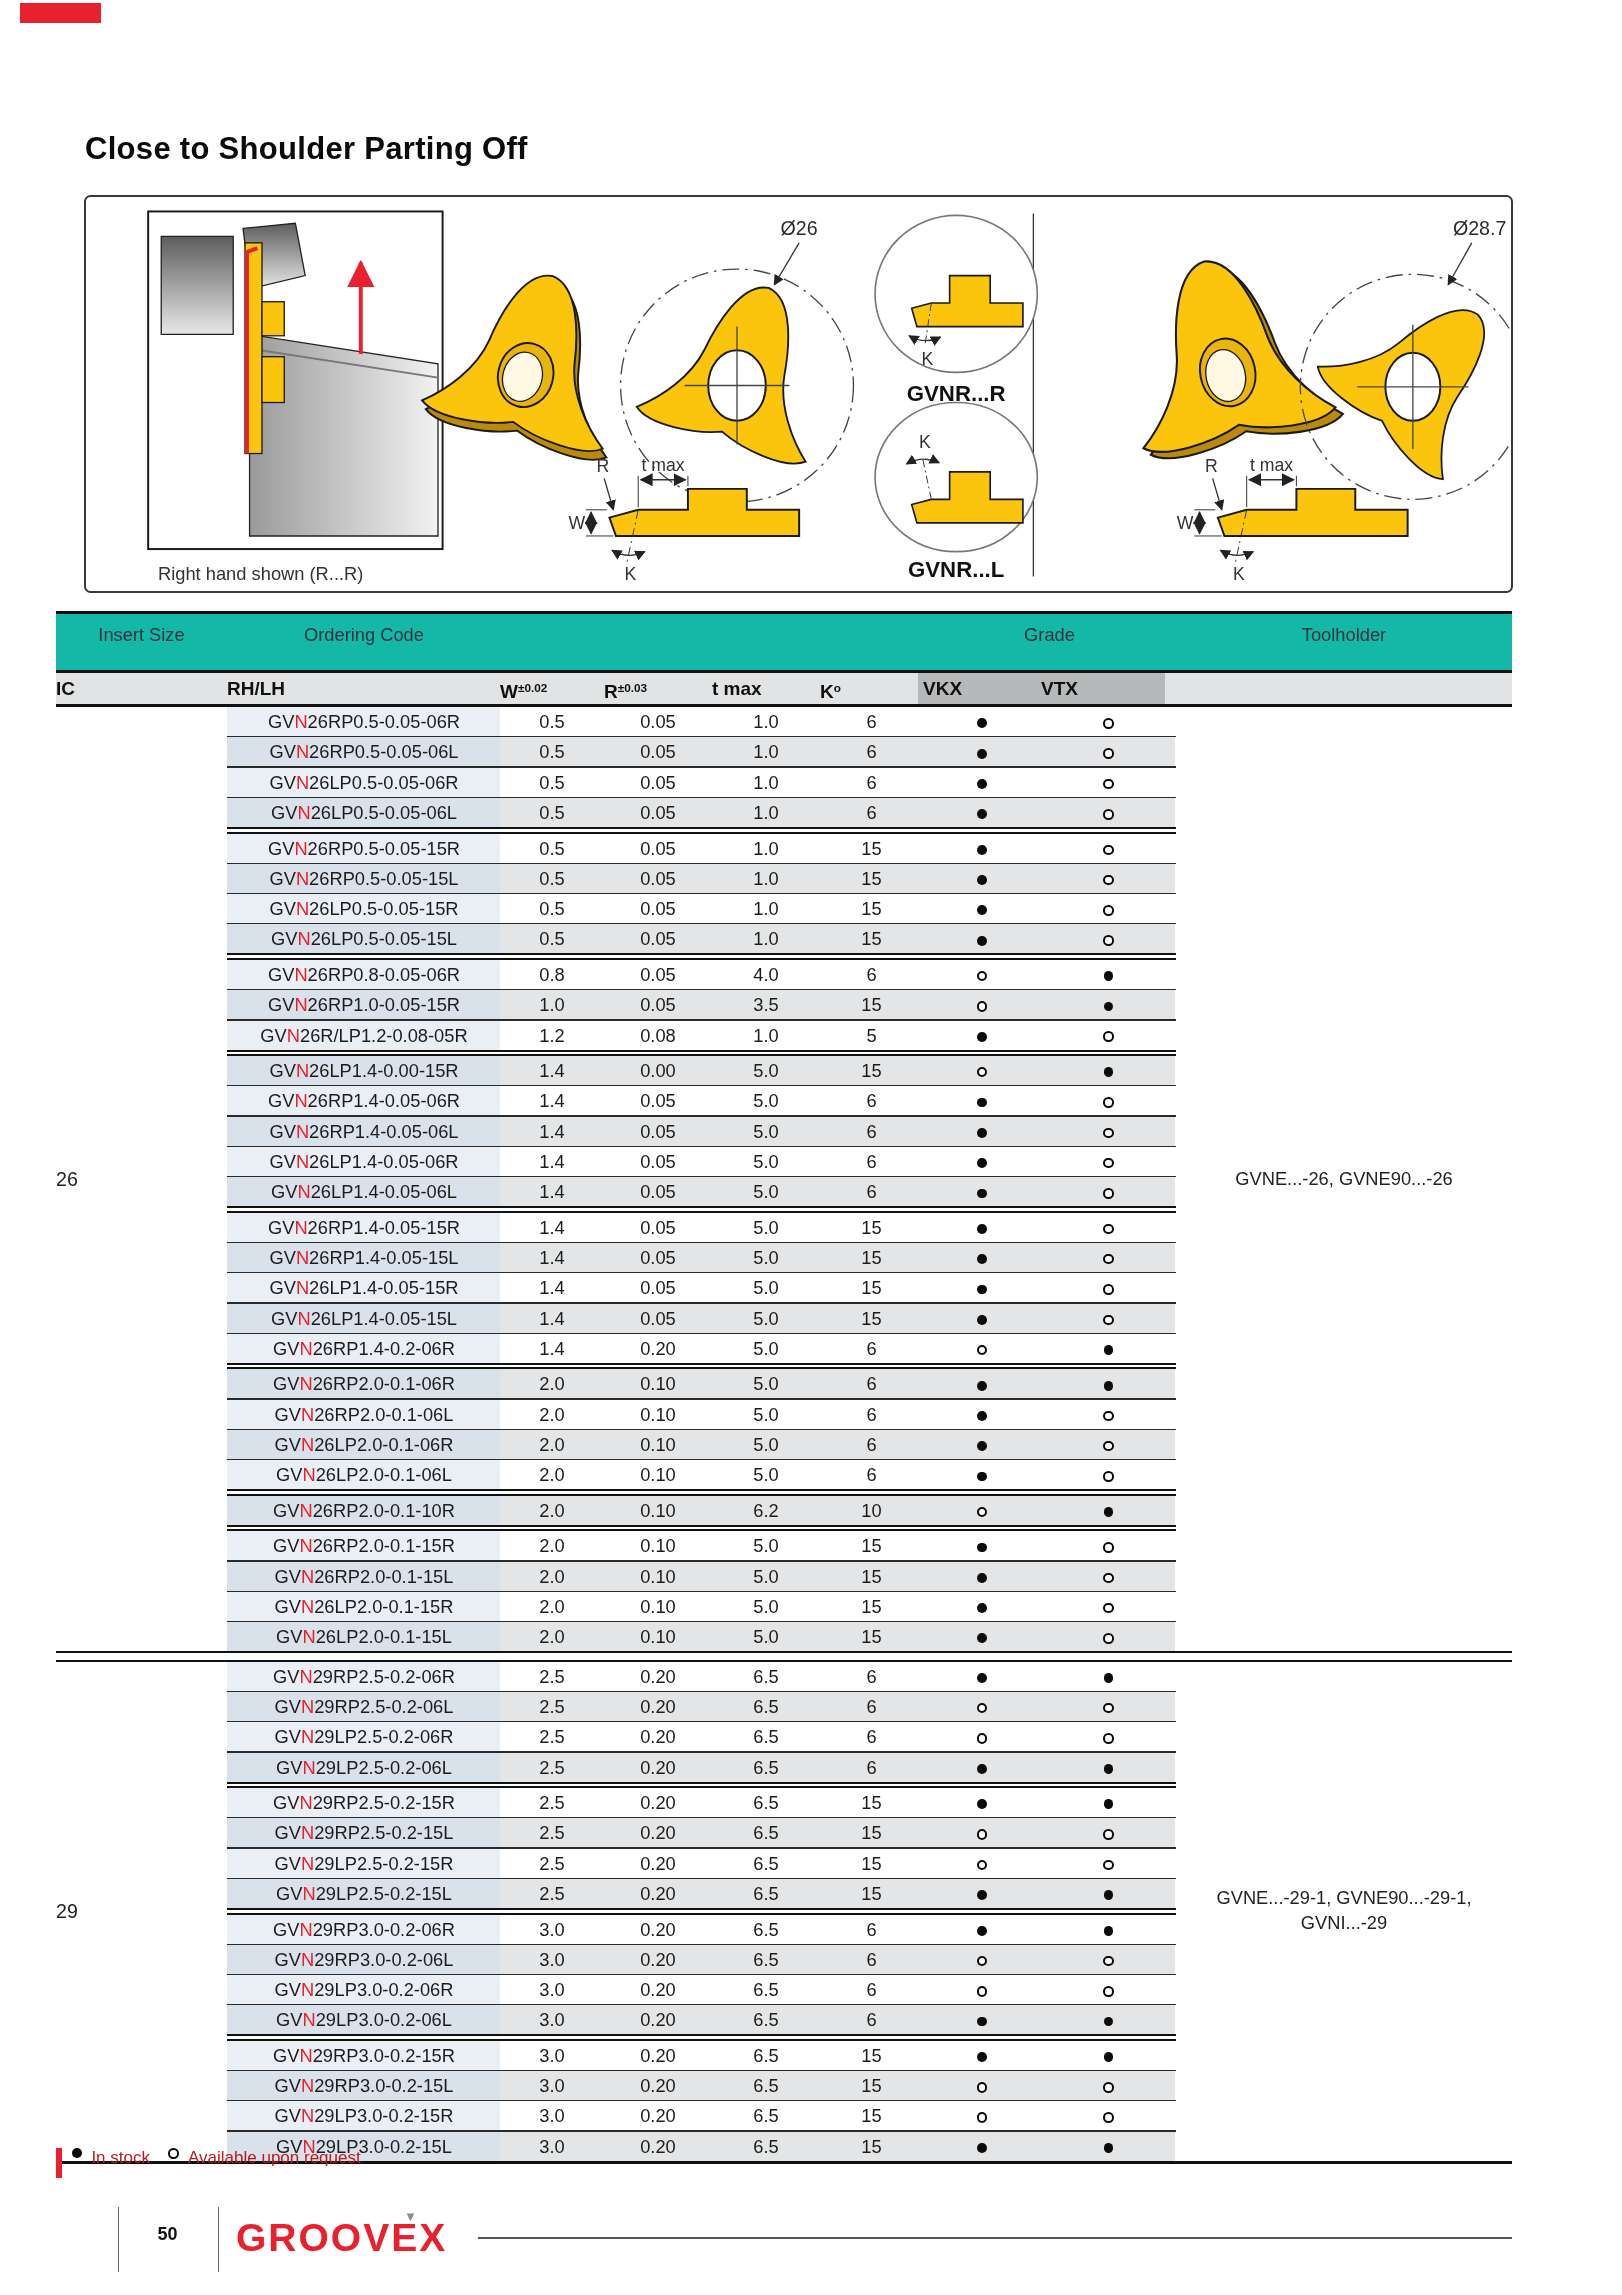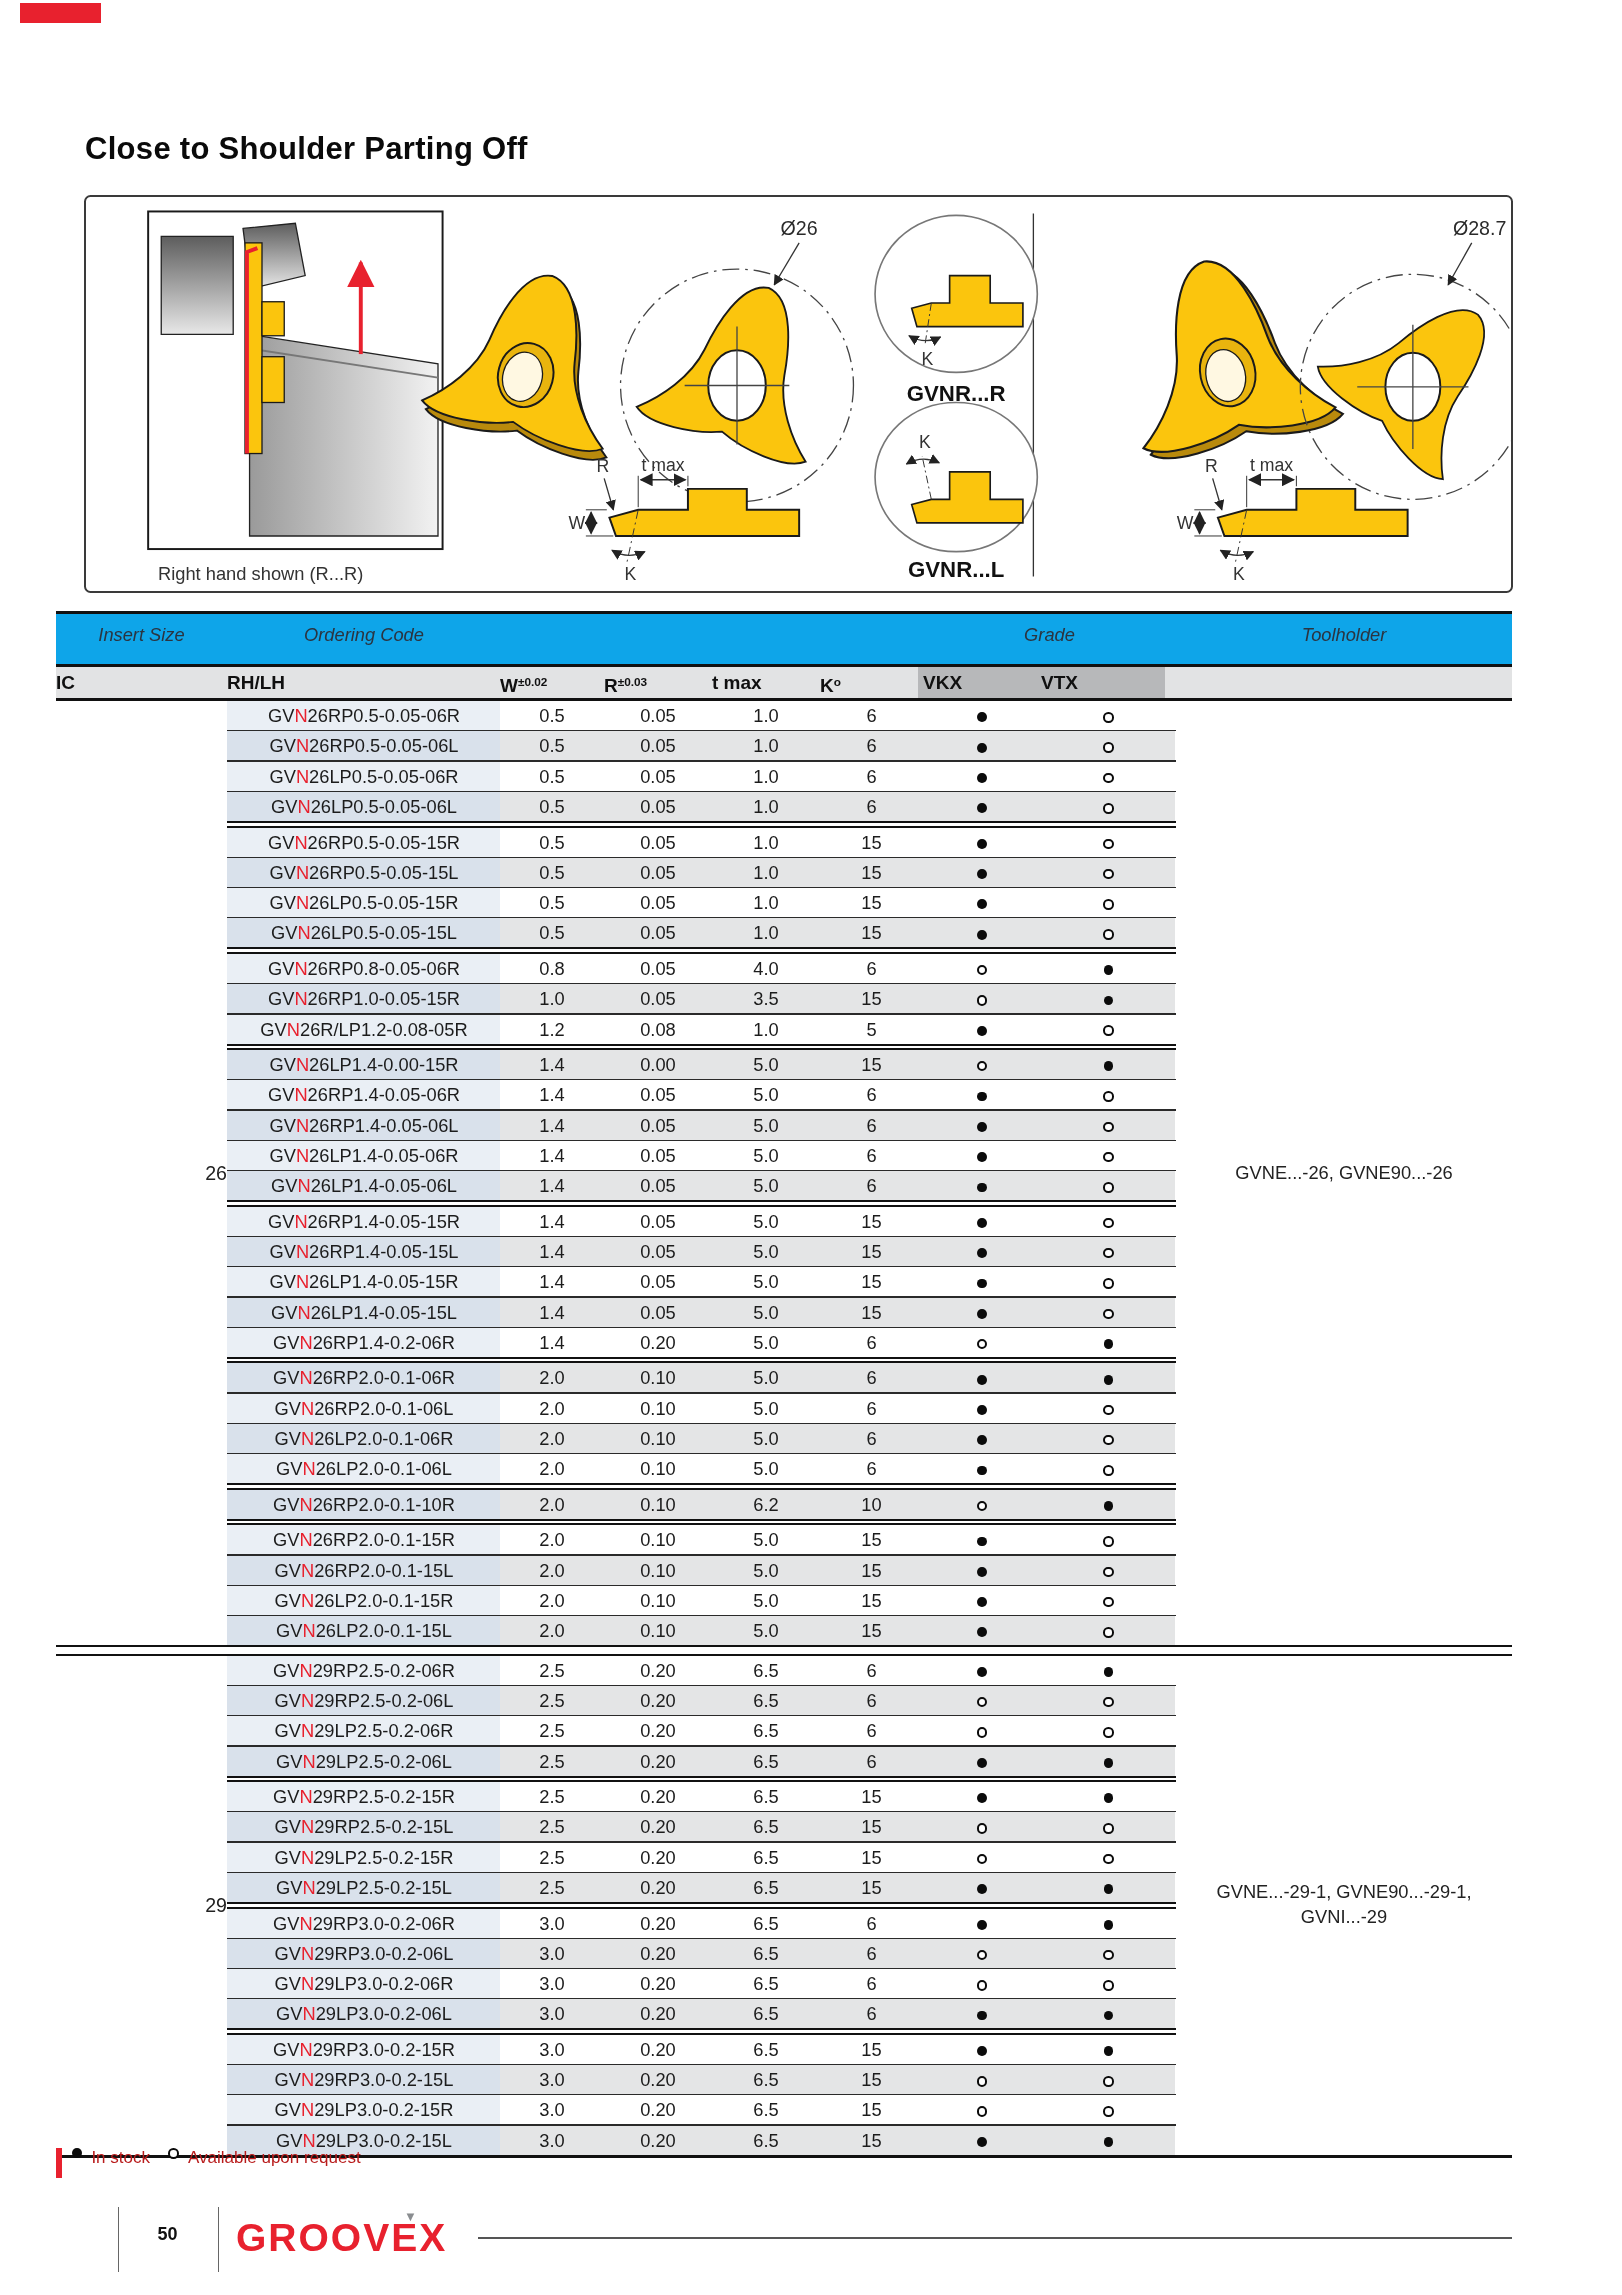--- a/index.html
+++ b/index.html
@@ -17,21 +17,21 @@
   #figure-box svg{position:absolute;left:0;top:0;}
   .fig-label{font-size:30px;fill:#2a2a2a;}
   .fig-dim{font-size:27px;fill:#333;}
   .fig-cap{font-size:28px;fill:#333;}
   .fig-name{font-size:34px;font-weight:bold;fill:#111;}
 
   
   #ins-table{left:56px;top:611px;width:1456px;}
   .bar5{height:3.3px;background:#111;}
   .bar4{height:2.6px;background:#111;}
-  #hdr1{position:relative;height:50px;background:#0ea5e9;font-style:italic;}
+  #hdr1{position:relative;height:56px;background:#14b8a6;}
   #hdr1 span{position:absolute;top:0;line-height:42px;text-align:center;font-size:18.3px;color:#2b3440;}
   #hdr2{position:relative;height:31px;background:#e2e3e4;}
   #hdr2 .hcell{position:absolute;top:0;line-height:31px;text-align:left;font-size:19px;
                font-weight:bold;color:#101010;}
   #grade-band{position:absolute;left:862px;top:0;width:247px;height:31px;background:#b7b8ba;}
   sup.tol{font-size:11.8px;vertical-align:5.9px;font-weight:bold;}
 
   .section{position:relative;}
   .t-row{position:relative;height:29px;}
   .t-row .code-bg{position:absolute;left:171px;top:0;width:274px;height:29px;}
@@ -51,21 +51,21 @@
   .red-n{color:#e8212e;}
   .dotf{display:inline-block;width:9.8px;height:9.8px;border-radius:50%;background:#0b0b0b;vertical-align:middle;}
   .doto{display:inline-block;width:6.5px;height:6.5px;border:2px solid #0b0b0b;border-radius:50%;
         background:#fff;vertical-align:middle;}
   .sep-thin{margin-left:171px;width:949px;height:1.3px;background:#2a2a2a;}
   .sep-group{margin-left:171px;width:949px;height:6.5px;box-sizing:border-box;
              border-top:2px solid #111;border-bottom:2px solid #111;background:#fff;}
   .sep-section{width:1456px;height:10.5px;box-sizing:border-box;
                border-top:2.6px solid #111;border-bottom:2.6px solid #111;background:#fff;}
   .ic-label{position:absolute;left:0;width:171px;top:50%;transform:translateY(-50%);
-            text-align:right;font-size:19.6px;color:#222;}
+            text-align:left;font-size:19.6px;color:#222;}
   .th-label{position:absolute;left:1120px;width:336px;top:50%;transform:translateY(-50%);
             text-align:center;font-size:18.3px;color:#222;line-height:1.35;}
 
   
   #legend{left:56px;top:2148px;display:flex;align-items:flex-start;font-size:17px;color:#b91c1c;}
   #legend .rbar{width:5.9px;height:30px;background:#e8212e;margin-right:10.5px;}
   #legend .gap{width:9.2px;display:inline-block;}
   #vline1{left:118px;top:2207px;width:1.3px;height:65px;background:#666;}
   #vline2{left:218px;top:2207px;width:1.3px;height:65px;background:#666;}
   #page-num{left:128px;top:2224px;width:79px;text-align:center;font-size:18px;font-weight:bold;color:#111;}

